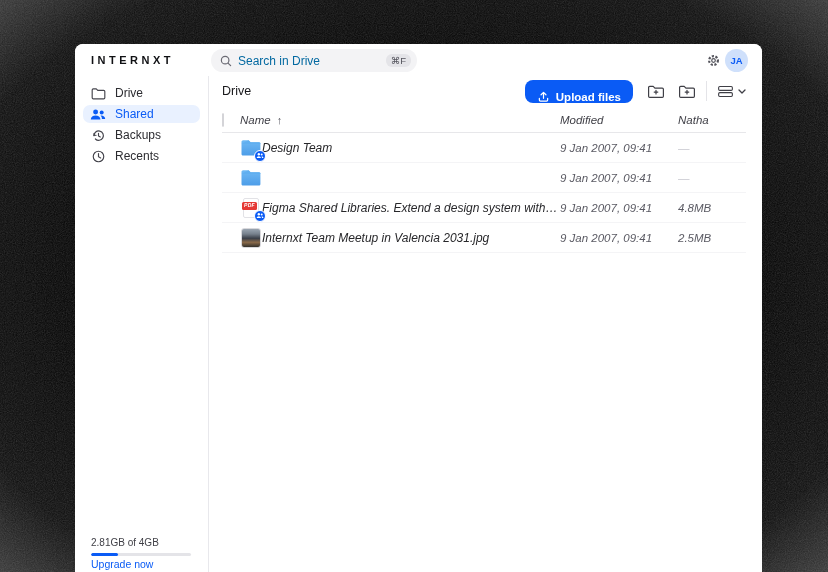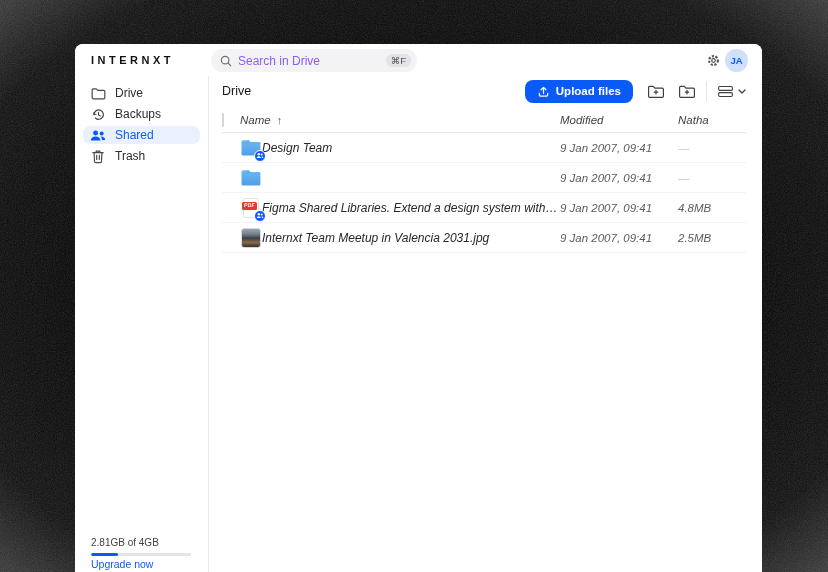--- a/index.html
+++ b/index.html
@@ -12,21 +12,21 @@
     background:#fff; border-radius:8px; overflow:hidden; z-index:1; }
 
   
   .app-header { position:absolute; top:0; left:0; right:0; height:32px; background:#fff; }
   .brand { position:absolute; left:16px; top:0; height:32px; display:flex; align-items:center;
     font-size:11px; font-weight:700; letter-spacing:3.5px; color:#101114; }
   .searchbar { position:absolute; left:136px; top:5px; width:206px; height:23px;
     background:#F3F3F5; border-radius:12px; display:flex; align-items:center;
     padding:0 6px 0 9px; cursor:text; }
   .searchbar .sicon { display:flex; color:#6B6B74; }
-  .search-ph { flex:1; margin-left:6px; font-size:12px; color:#8b5cf6; white-space:nowrap; }
+  .search-ph { flex:1; margin-left:6px; font-size:12px; color:#0369a1; white-space:nowrap; }
   .kbd { background:#E4E4E8; color:#52525B; font-size:9.5px; border-radius:6px;
     padding:2px 5px; line-height:1; }
   .header-right { position:absolute; right:14px; top:0; height:32px; display:flex;
     align-items:center; gap:4px; }
   .gear { display:flex; color:#54545C; cursor:pointer; }
   .avatar { width:23px; height:23px; border-radius:50%; background:#CFE0FB; color:#0A5BF5;
     font-size:9.5px; font-weight:700; display:flex; align-items:center; justify-content:center;
     cursor:pointer; }
 
   
@@ -43,21 +43,21 @@
   .storage-usage { font-size:10px; color:#3F3F46; margin-bottom:5px;margin-top:19px; }
   .storage-bar { height:3px; background:#E4E4E8; border-radius:2px; overflow:hidden; }
   .storage-fill { height:100%; background:#0A5BF5; border-radius:2px; }
   .upgrade { margin-top:2px; font-size:10.5px; color:#0A5BF5; cursor:pointer; }
 
   
   .content { position:absolute; top:32px; left:134px; right:0; bottom:0; background:#fff; }
   .toolbar { position:absolute; top:2px; left:13px; right:16px; height:26px;
     display:flex; align-items:center; }
   .breadcrumb { flex:1; font-size:12.5px; color:#18181B; }
-  .btn-upload { display:flex; align-items:center; gap:6px; height:23px; padding:0 12px;
+  .btn-upload { display:flex; align-items:flex-end; gap:6px; height:23px; padding:0 12px;
     border:none; border-radius:8px; background:#0A5BF5; color:#fff; font-size:11.5px;
     font-weight:600; font-family:inherit; cursor:pointer; }
   .icon-btn { display:flex; align-items:center; color:#3F3F46; background:none; border:none;
     cursor:pointer; padding:0; }
   .tool-icons { display:flex; align-items:center; gap:13px; margin-left:14px; }
   .vdiv { width:1px; height:20px; background:#E4E4E8; margin:0 10px; }
   .view-toggle { display:flex; align-items:center; gap:4px; color:#3F3F46; background:none;
     border:none; cursor:pointer; padding:0; }
 
   
@@ -135,50 +135,49 @@
     <div class="sidebar">
       <div class="nav">
         <div class="nav-item">
           <span class="nicon">
             <svg width="15" height="13" viewBox="0 0 16 14" fill="none" stroke="currentColor" stroke-width="1.25" stroke-linejoin="round">
                 <path d="M1.2 3.2c0-.7.5-1.2 1.2-1.2h3.2l1.6 1.7h6.4c.7 0 1.2.5 1.2 1.2v6.7c0 .7-.5 1.2-1.2 1.2H2.4c-.7 0-1.2-.5-1.2-1.2z"></path>
               </svg>
           </span>
           <span>Drive</span>
         </div>
-        <div class="nav-item">
-          <span class="nicon">
-            <svg width="15" height="15" viewBox="0 0 16 16" fill="none" stroke="currentColor" stroke-width="1.25" stroke-linecap="round" stroke-linejoin="round">
-                <path d="M3.2 8.3a5 5 0 1 1 1.5 3.4"></path>
-                <path d="M3.3 5.6L3.1 8l2.3-.3"></path>
-                <path d="M8 5.8v2.7l1.9 1"></path>
-              </svg>
-          </span>
-          <span>Backups</span>
-        </div>
         <div class="nav-item active">
           <span class="nicon">
             <svg width="17" height="13" viewBox="0 0 20 15" fill="currentColor">
                 <circle cx="7" cy="4.4" r="3.1"></circle>
                 <path d="M1 13.6c0-3 2.7-4.7 6-4.7s6 1.7 6 4.7z"></path>
                 <circle cx="14.6" cy="4.9" r="2.5"></circle>
                 <path d="M14 8.7c2.7.2 5 1.8 5 4.4h-4.1c0-1.8-.6-3.2-1.7-4.2z"></path>
               </svg>
           </span>
           <span>Shared</span>
         </div>
         <div class="nav-item">
           <span class="nicon">
-            <svg width="14" height="15" viewBox="0 0 14 16" fill="none" stroke="currentColor" stroke-width="1.25" stroke-linecap="round" stroke-linejoin="round">
-                <path d="M1.5 3.8h11M5 3.8V2.3h4v1.5"></path>
-                <path d="M2.8 3.8l.5 9.5c0 .7.6 1.2 1.3 1.2h4.8c.7 0 1.3-.5 1.3-1.2l.5-9.5"></path>
-                <path d="M5.6 6.8v4.4M8.4 6.8v4.4"></path>
-              </svg>
-          </span>
-          <span>Trash</span>
+            <svg width="15" height="15" viewBox="0 0 16 16" fill="none" stroke="currentColor" stroke-width="1.25" stroke-linecap="round" stroke-linejoin="round">
+                <path d="M3.2 8.3a5 5 0 1 1 1.5 3.4"></path>
+                <path d="M3.3 5.6L3.1 8l2.3-.3"></path>
+                <path d="M8 5.8v2.7l1.9 1"></path>
+              </svg>
+          </span>
+          <span>Backups</span>
+        </div>
+        <div class="nav-item">
+          <span class="nicon">
+            <svg width="15" height="15" viewBox="0 0 16 16" fill="none" stroke="currentColor" stroke-width="1.25" stroke-linecap="round">
+                <circle cx="8" cy="8" r="5.6"></circle>
+                <path d="M8 4.8v3.4l2.3 1.3"></path>
+              </svg>
+          </span>
+          <span>Recents</span>
         </div>
       </div>
       <div class="storage">
         <div class="storage-usage">2.81GB of 4GB</div>
         <div class="storage-bar">
           <div class="storage-fill" style="width: 27%;"></div>
         </div>
         <div class="upgrade">Upgrade now</div>
       </div>
     </div>

